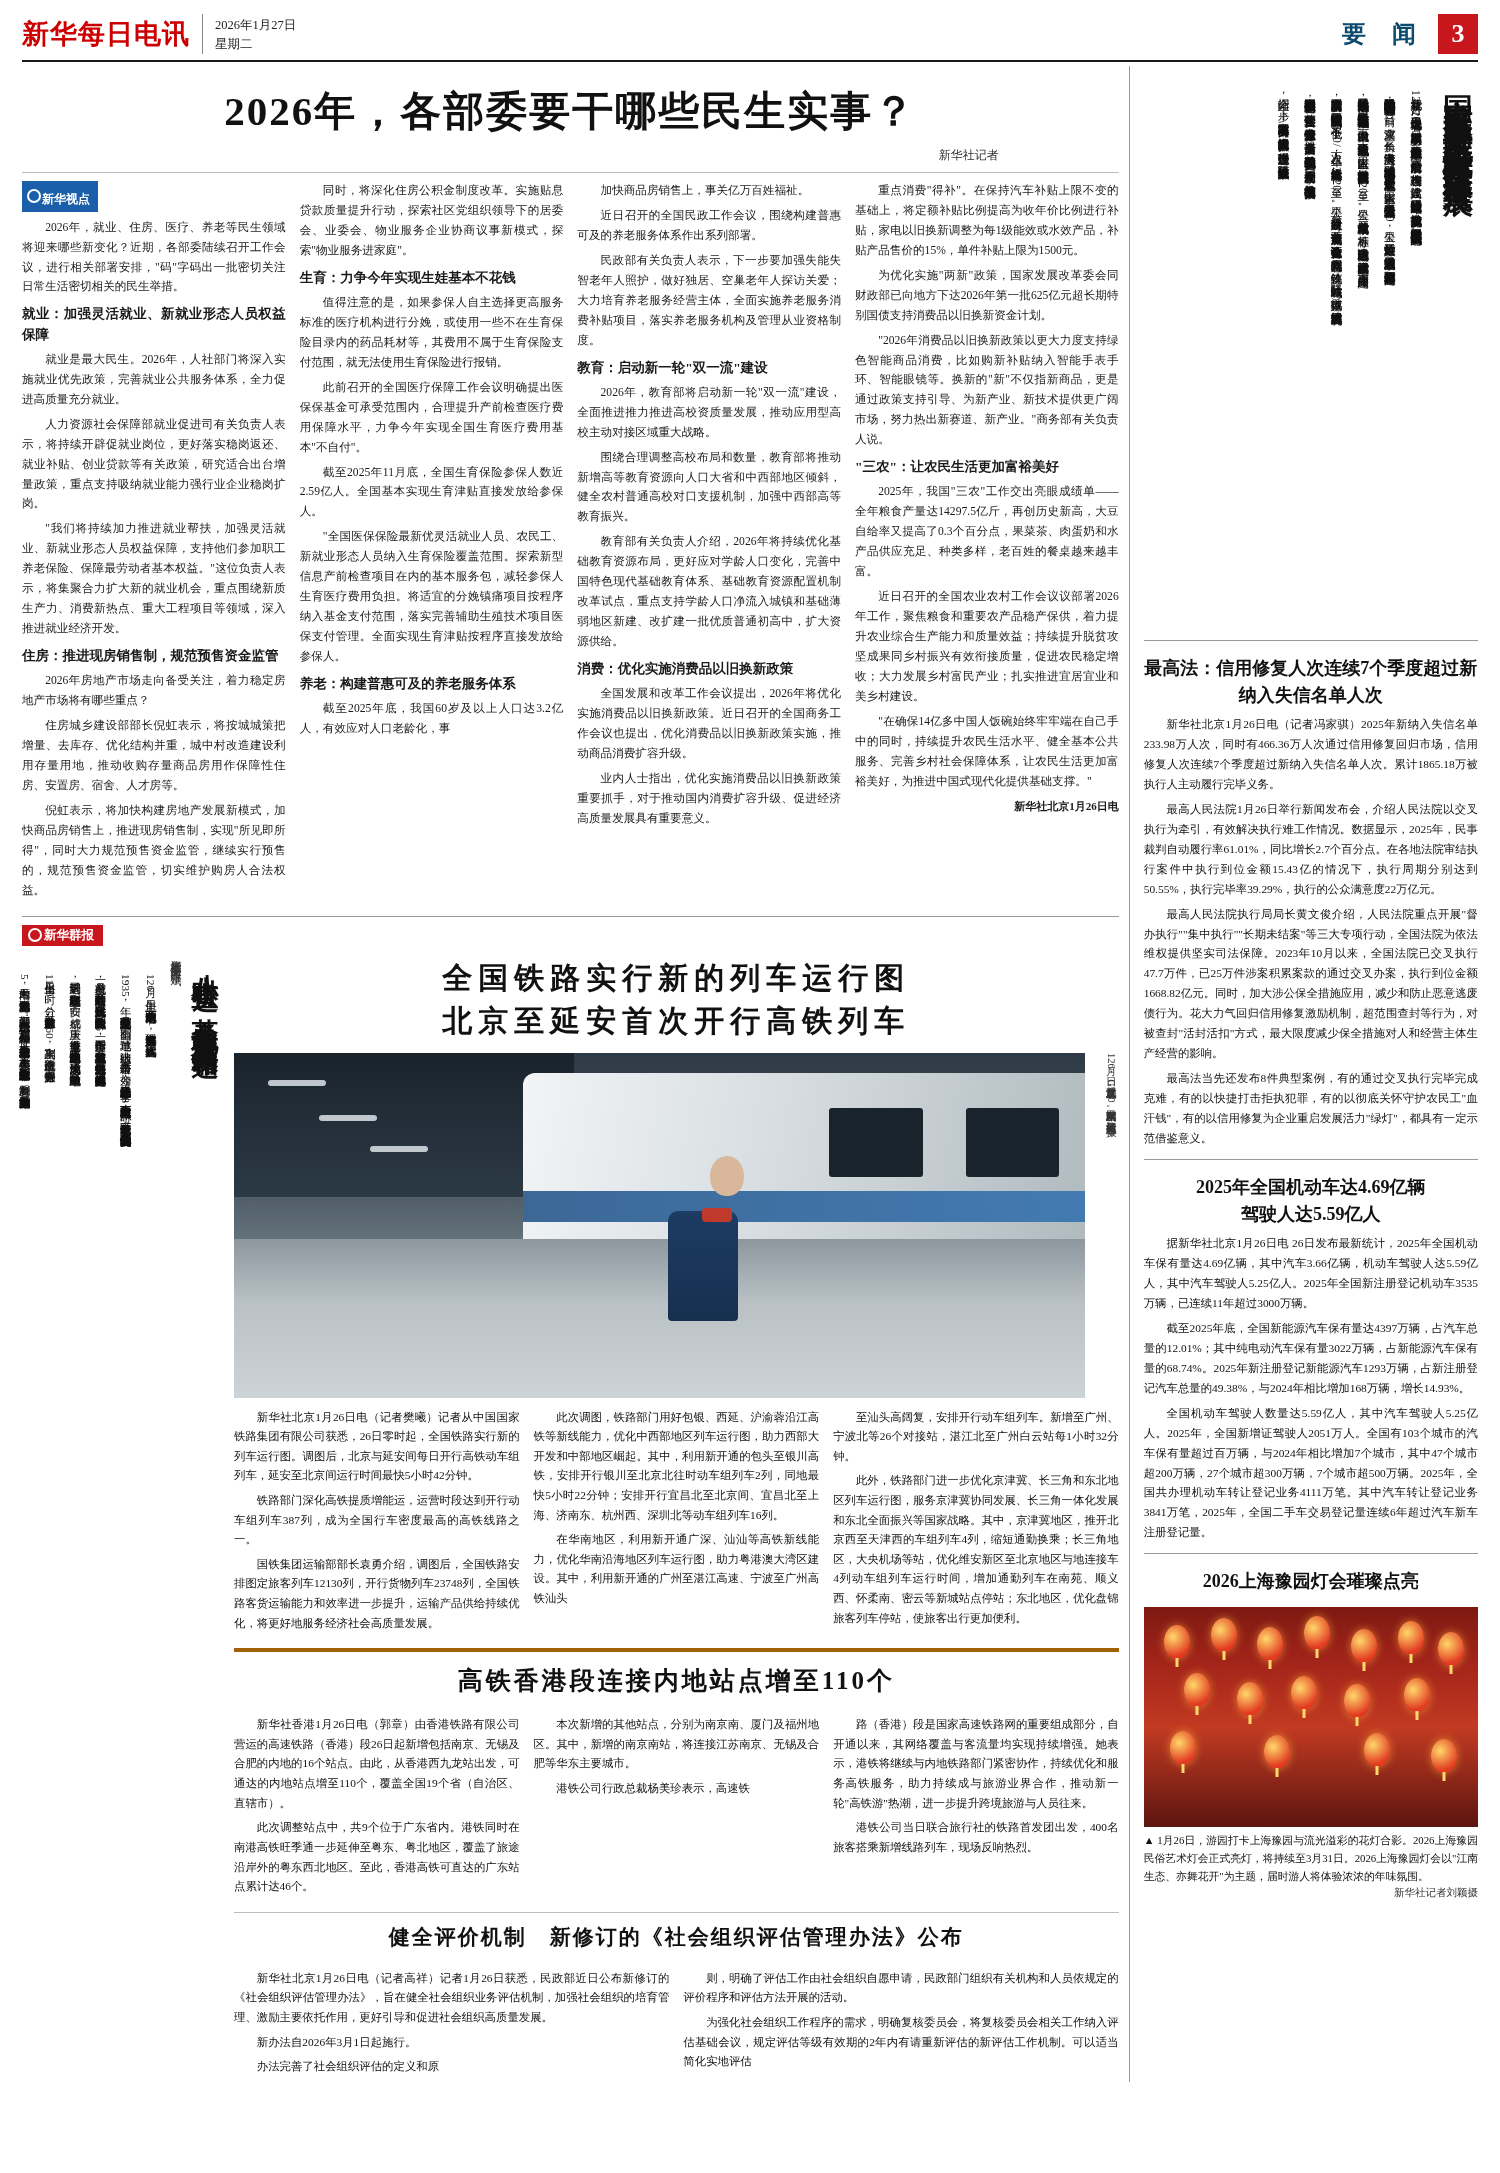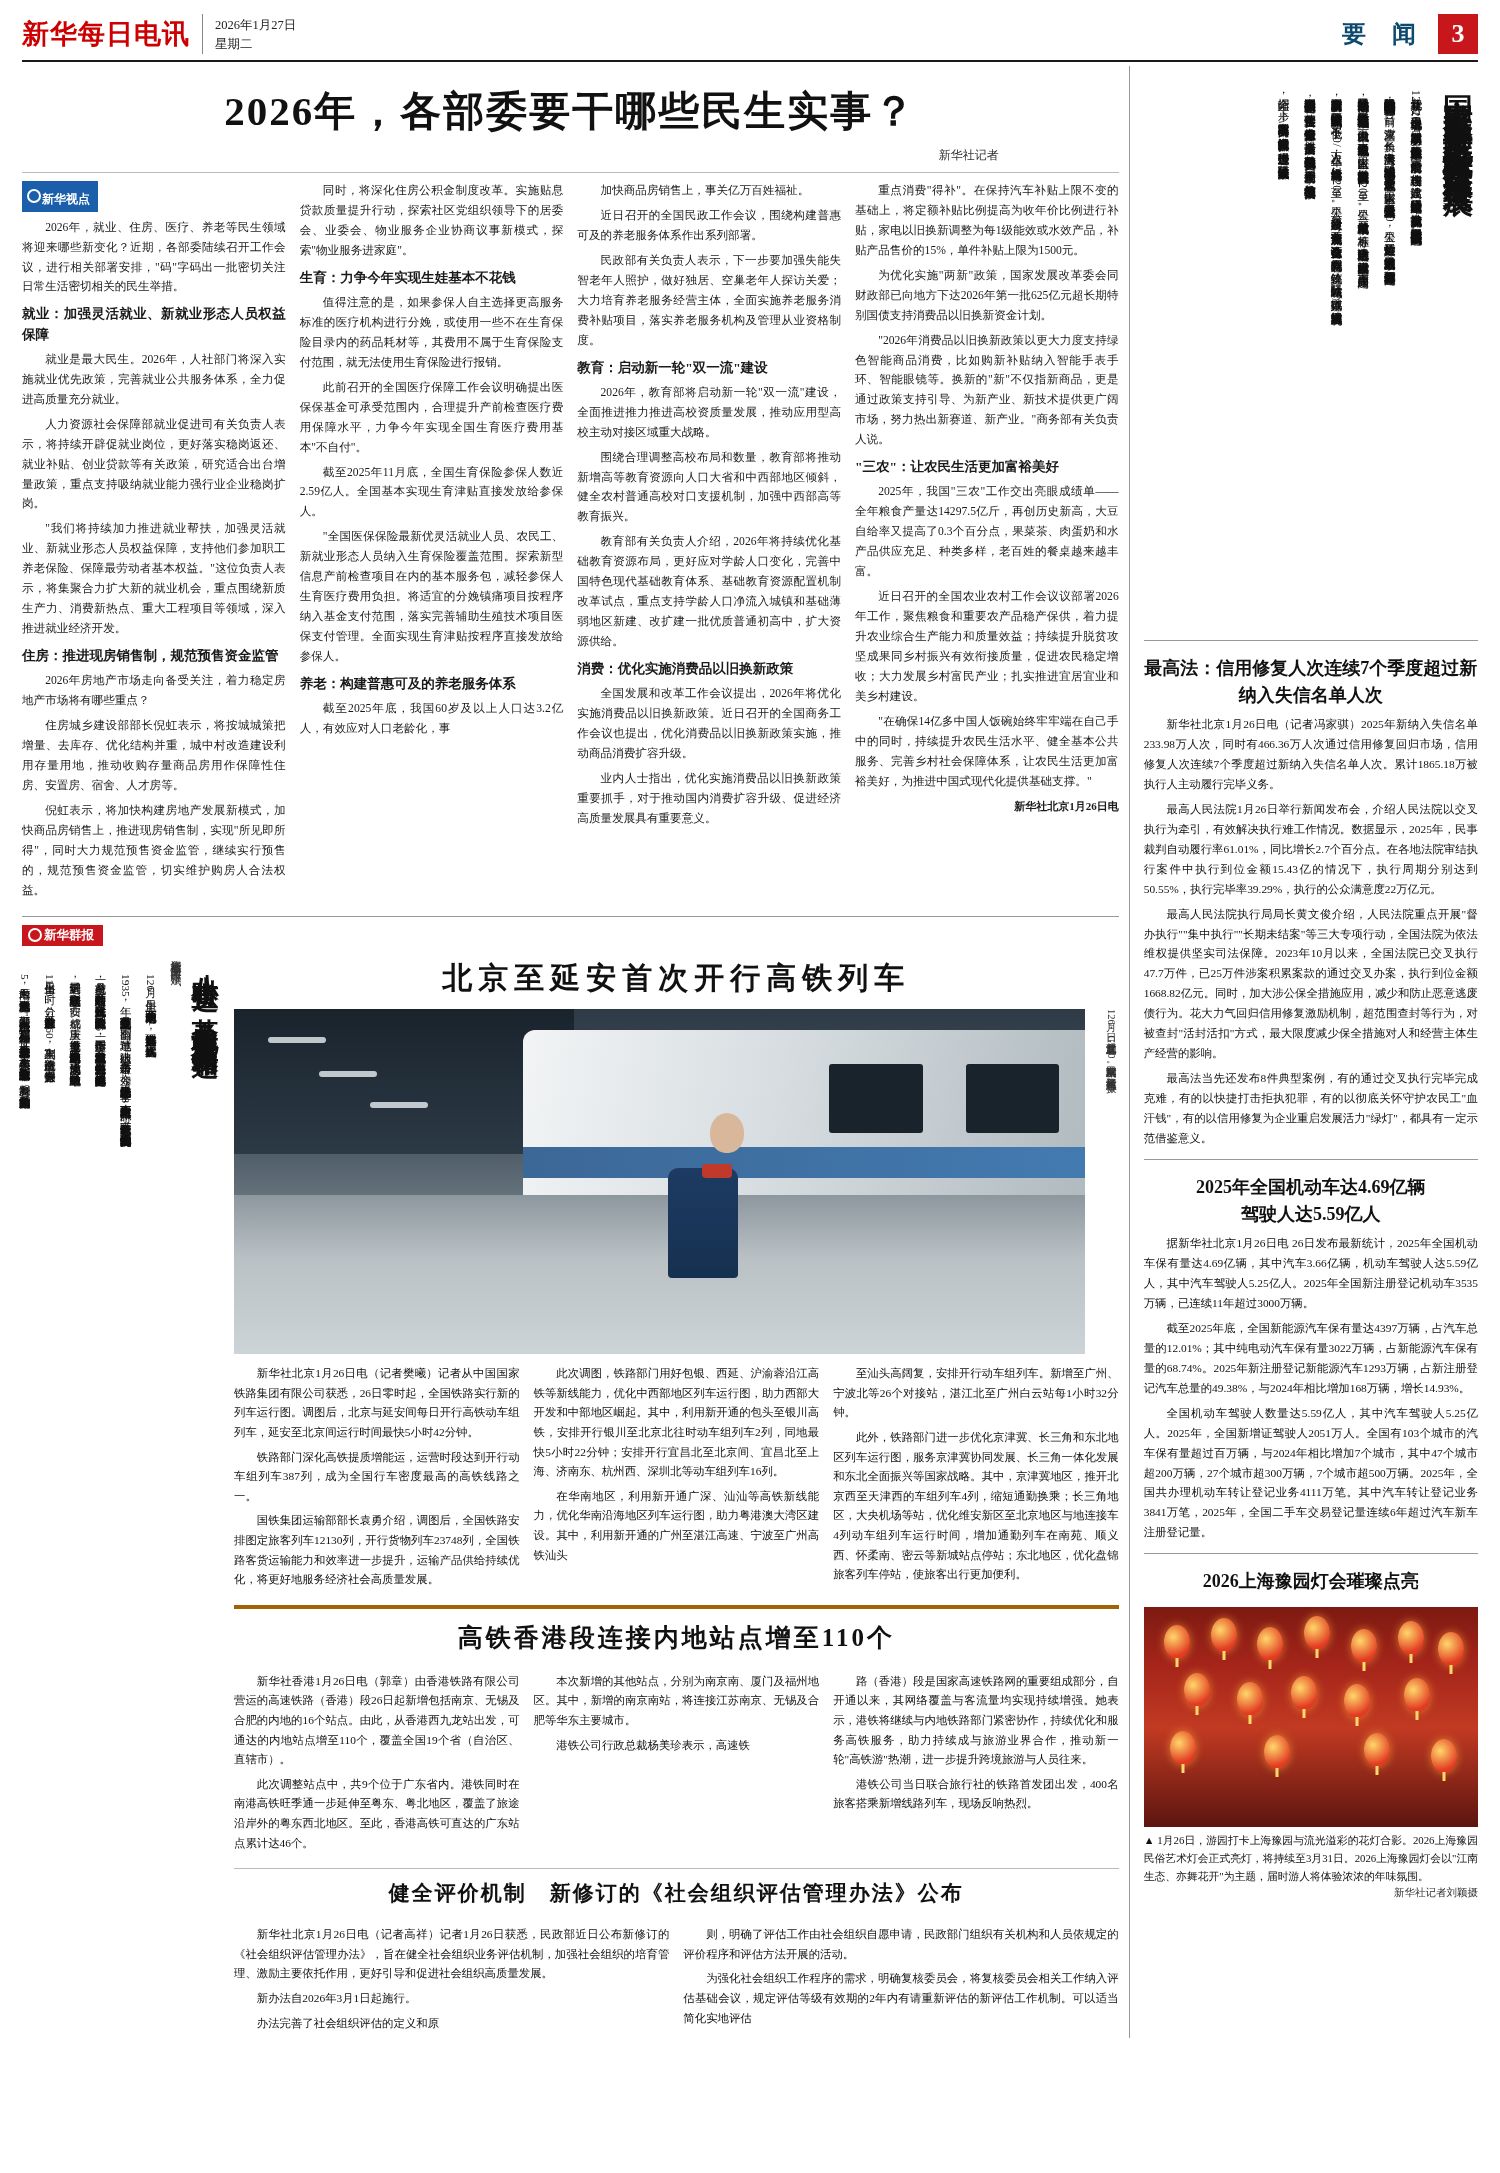--- a/index.html
+++ b/index.html
@@ -478,20 +478,21 @@
             <p>就在一个月前，随着西延高铁的开通，延安正式进入高铁时代。此次随着全国铁路实行2026年一季度运行图，延安与遵义及沿线城市相通。为中外游客探寻红色历史、感受中国发展脉搏更便捷的选择。</p>
             <p>记者了解到，列车经线串联起延安、西安、成都、重庆、遵义等多个城市，不仅构建起南北革命老区的快速通道，更成为连接成渝、黔中地区的重要纽带。</p>
             <p>当日上午11时10分，从遵义开往延安方向的G3360次列车上，一路上南北行进，旅客们十分兴奋。</p>
             <p>5号车厢内，来自延安的旅客感慨："我们去延安"黔山延水一线牵""初心如星辰新程"等字样，车厢上车顶悬挂着金黄的玉米等，车厢工作人员表示，正逢旅客乘坐黄色工作列车踏上红色旅程。"身着制服、胸前佩戴党徽的列车乘务员，</p>
             <p></p>
           </div>
         </div>
 
         <div class="train-block">
           <div class="train-head">
+            <div>全国铁路实行新的列车运行图</div>
             <div>北京至延安首次开行高铁列车</div>
           </div>
 
           <div class="photo-row">
             <div class="photo">
               <div class="ceiling"></div>
               <div class="lamp" style="left:4%;top:8%"></div>
               <div class="lamp" style="left:10%;top:18%"></div>
               <div class="lamp" style="left:16%;top:27%"></div>
               <div class="train-body"></div>

